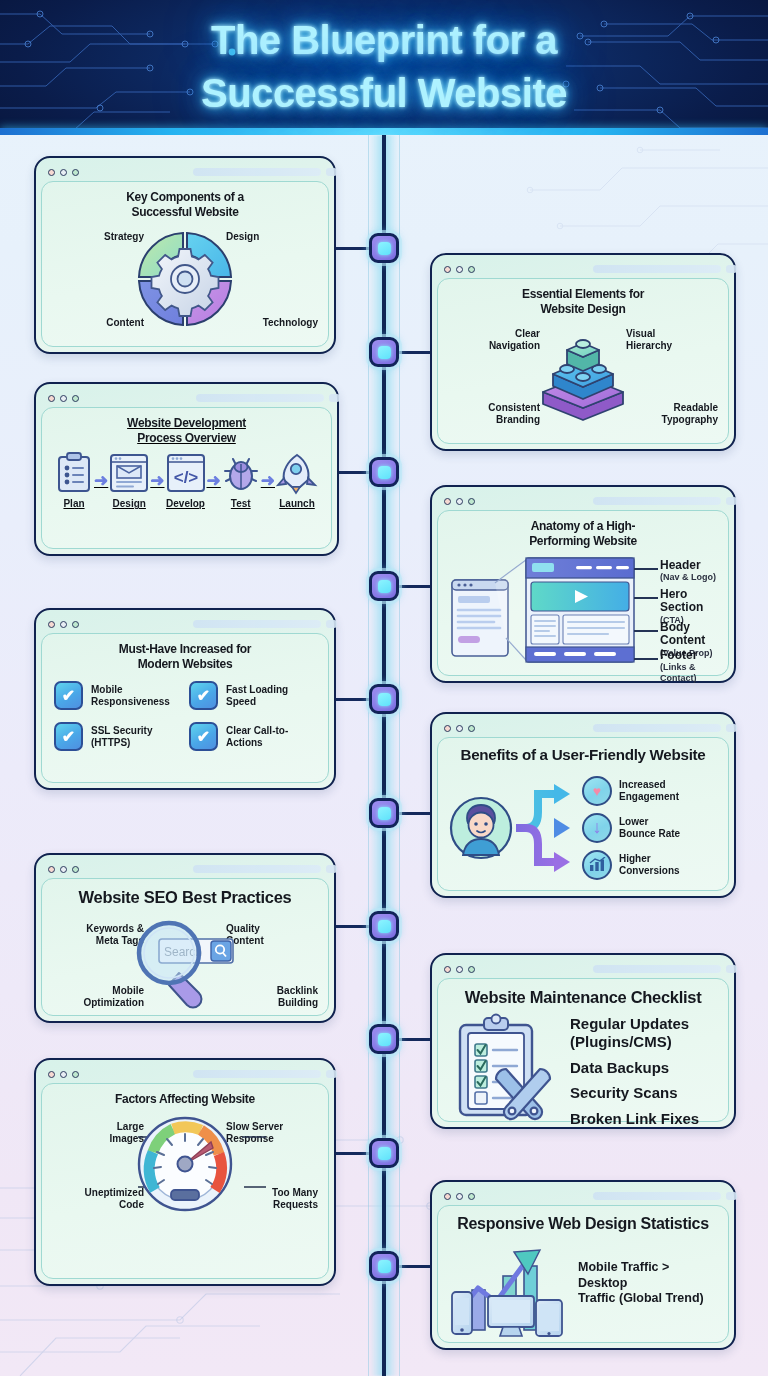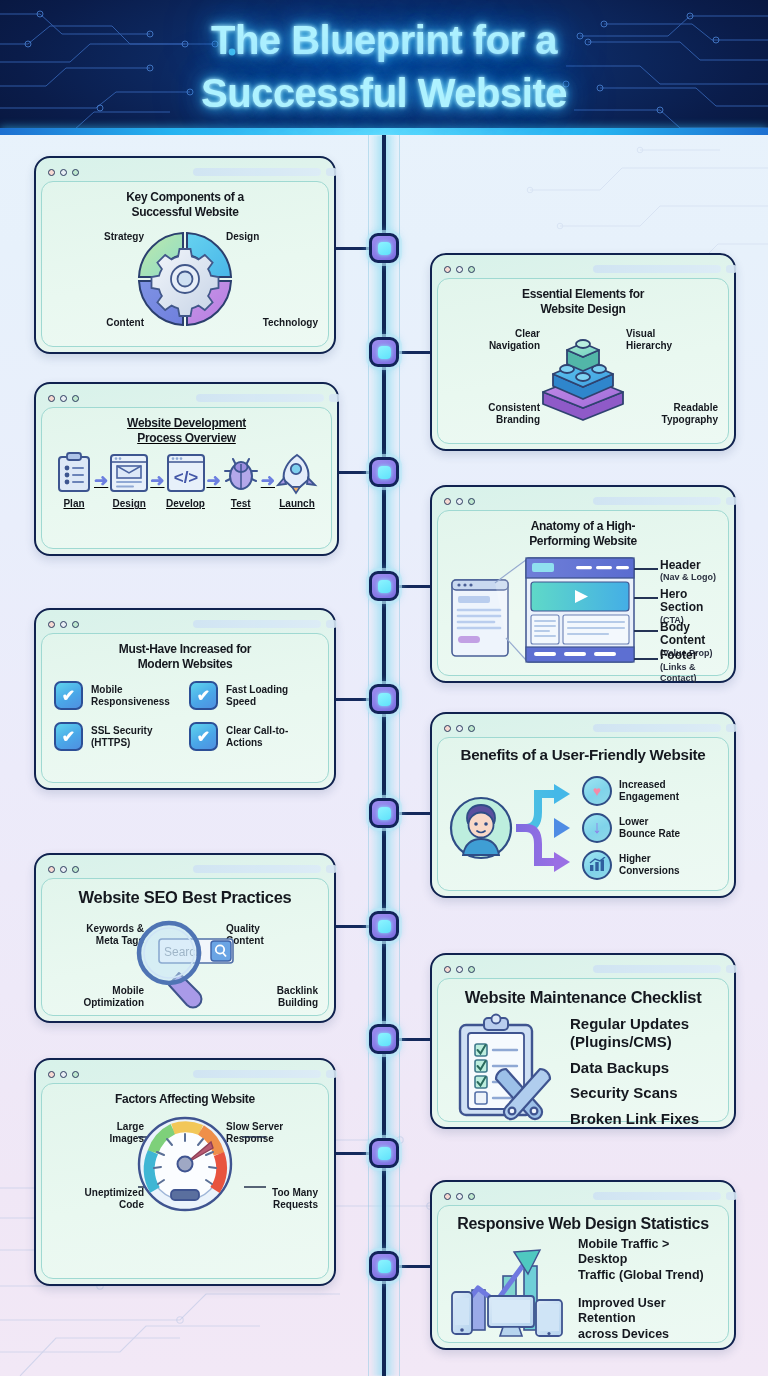--- a/index.html
+++ b/index.html
@@ -987,22 +987,18 @@
 
           <rect x="88" y="62" width="26" height="36" rx="3.5" fill="url(#scr1)" stroke="#3f5490" stroke-width="1.8"></rect>
           <rect x="91" y="66" width="20" height="27" fill="#cfe4f6"></rect>
           <circle cx="101" cy="95.5" r="1.6" fill="#3f5490"></circle>
         </svg>
         <div style="flex:1 1 auto;">
           <div class="stat-item">
             <div>Mobile Traffic &gt; Desktop</div>
             <div>Traffic (Global Trend)</div>
           </div>
-          <div class="stat-item" style="margin-bottom:0">
-            <div>Improved User Retention</div>
-            <div>across Devices</div>
-          </div>
         </div>
       </div>
     </div>
   </div>
 
 </div>
 
 </body></html>

